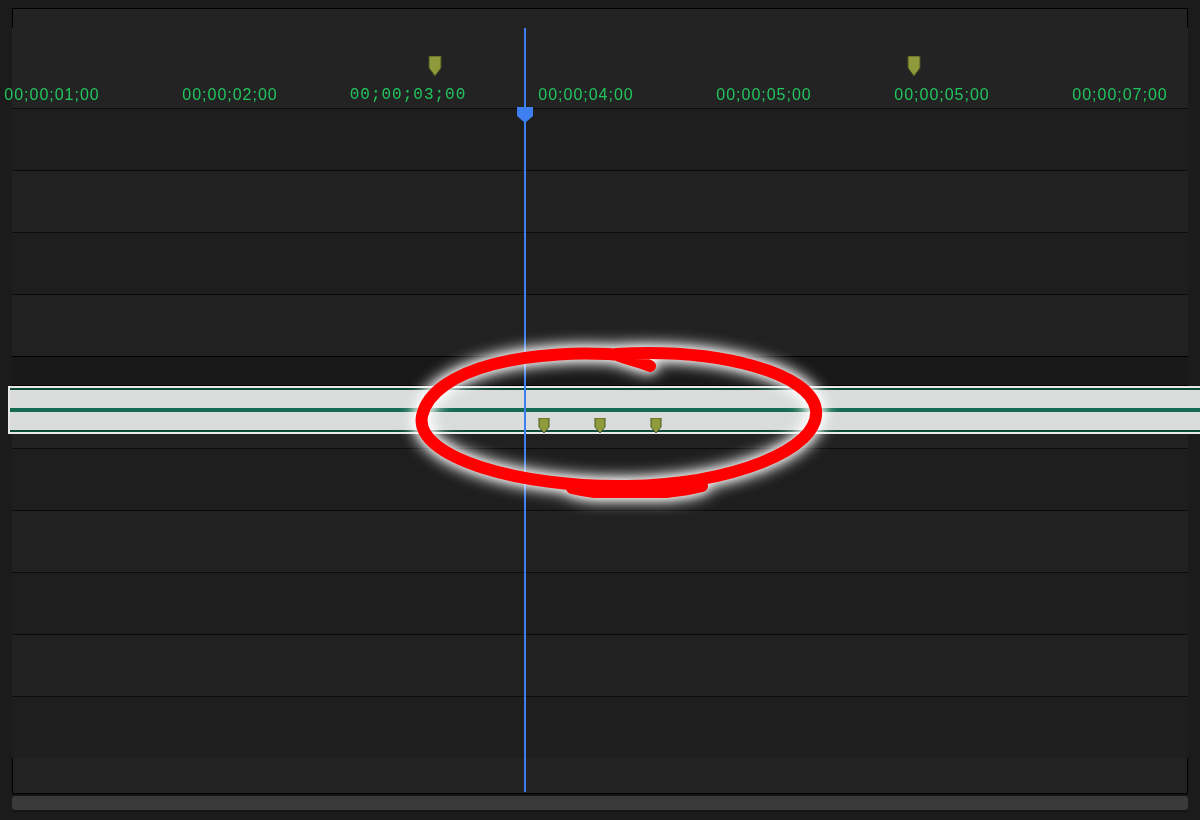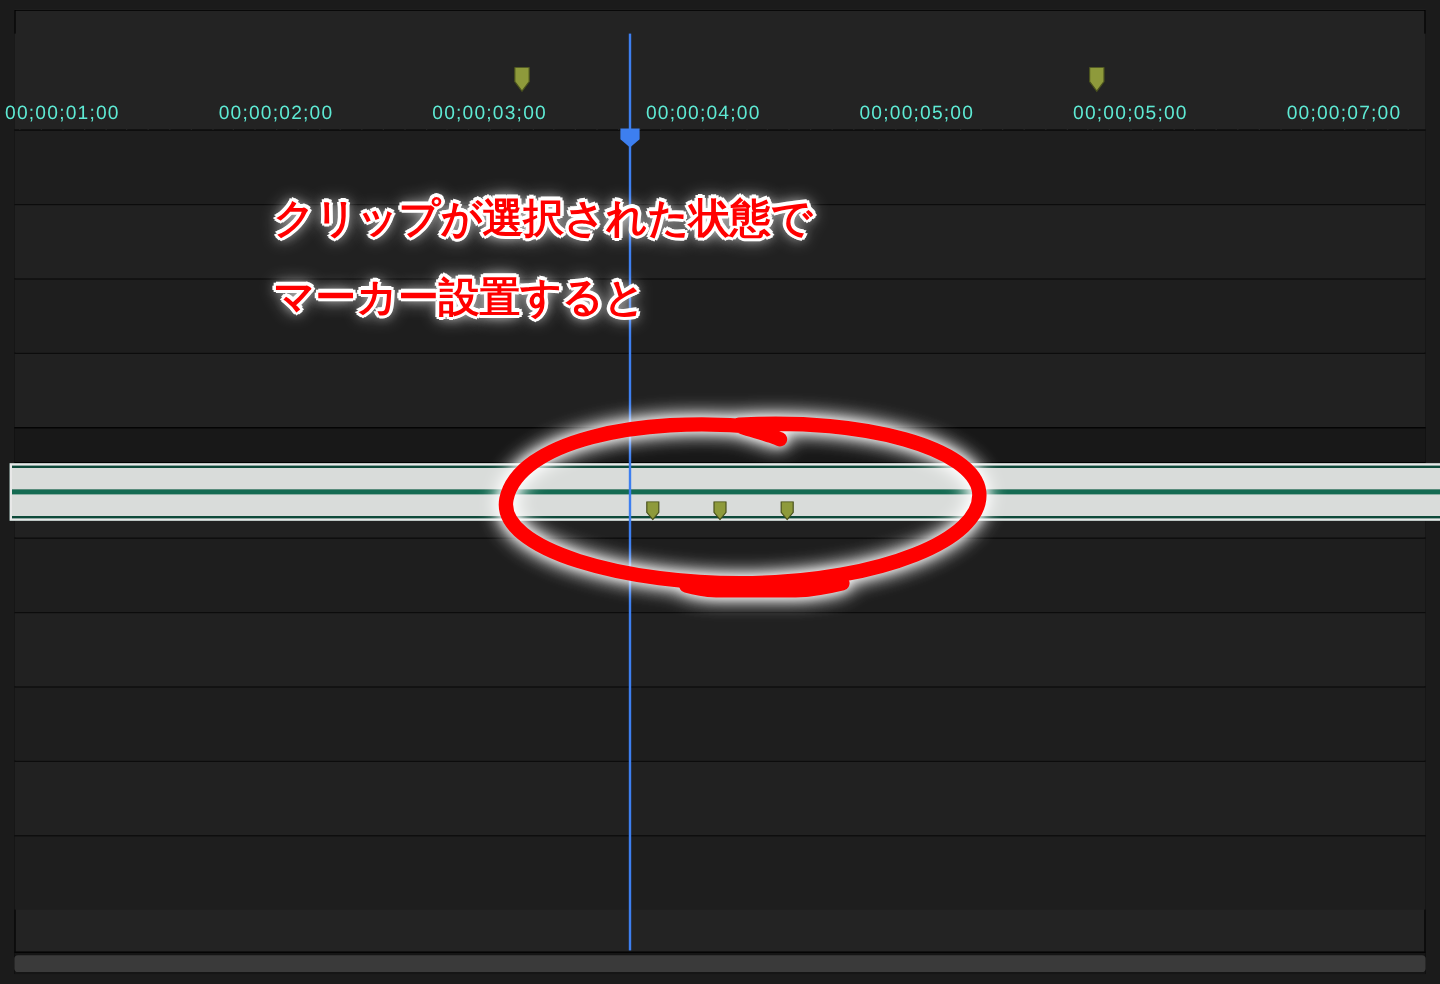--- a/index.html
+++ b/index.html
@@ -3,21 +3,21 @@
 <meta charset="utf-8">
 <style>
   html,body{margin:0;padding:0;width:1200px;height:820px;background:#1b1b1b;overflow:hidden;font-family:"Hiragino Kaku Gothic Pro","Yu Gothic",Meiryo,sans-serif}
   .panel{position:absolute;left:0;top:0;width:1200px;height:820px;background:#1b1b1b}
   .inner{position:absolute;left:12px;top:8px;width:1176px;height:804px;background:#232323;box-shadow:inset 0 0 0 1px #000}
   
   .ruler{position:absolute;left:0;top:20px;width:100%;height:80px;background:#232323;border-bottom:1px solid #000}
   .marker-lane{position:absolute;left:0;top:0;width:100%;height:50px}
   .seq-marker{position:absolute;top:28px;width:16px;height:22px}
   .seq-marker svg{width:16px;height:22px;display:block}
-  .tc-label{position:absolute;top:58px;color:#5eead4;font-size:16px;letter-spacing:1px;font-family:Arial,Helvetica,sans-serif;white-space:nowrap;transform:translateX(-50%)}
+  .tc-label{position:absolute;top:58px;color:#22c55e;font-size:16px;letter-spacing:1px;font-family:Arial,Helvetica,sans-serif;white-space:nowrap;transform:translateX(-50%)}
   .ticks{position:absolute;left:0;top:80px;width:100%;height:18px}
   .tick{position:absolute;top:0;width:1px;background:#8a8a8a}
   .tick.major{height:14px}
   .tick.minor{height:6px}
   
   .tracks{position:absolute;left:0;top:100px;width:100%;bottom:20px}
   .track-row{position:absolute;left:0;width:100%;border-top:1px solid #0c0c0c;box-sizing:border-box}
   .v1{top:0;height:62px;background:#1e1e1e}
   .v2{top:62px;height:62px;background:#212121}
   .v3{top:124px;height:62px;background:#1e1e1e}
@@ -71,21 +71,21 @@
           </div>
           <div class="seq-marker" style="left: 894px;">
             <svg viewBox="0 0 16 22">
               <path d="M2 0 H14 V12 L8 20 L2 12 Z" fill="#8e9a3b" stroke="#4a521e" stroke-width="1"></path>
             </svg>
           </div>
         </div>
       <div id="tc-labels">
           <div class="tc-label" style="left: 40px;">00;00;01;00</div>
           <div class="tc-label" style="left: 218px;">00;00;02;00</div>
-          <div class="tc-label" style="left: 396px;">00;00;03;00</div>
+          <div class="tc-label" style="left: 396px; font-family: Liberation Mono, monospace;">00;00;03;00</div>
           <div class="tc-label" style="left: 574px;">00;00;04;00</div>
           <div class="tc-label" style="left: 752px;">00;00;05;00</div>
           <div class="tc-label" style="left: 930px;">00;00;05;00</div>
           <div class="tc-label" style="left: 1108px;">00;00;07;00</div>
         </div>
       <div class="ticks" id="ticks">
           <div class="tick major" style="left: 40px;"></div>
           <div class="tick minor" style="left: 57.8px;"></div>
           <div class="tick minor" style="left: 75.6px;"></div>
           <div class="tick minor" style="left: 93.4px;"></div>
@@ -196,22 +196,20 @@
         <svg viewBox="0 0 18 18">
             <path d="M1 1 H17 V10 L9 17 L1 10 Z" fill="#3d7ff0"></path>
           </svg>
       </div>
     </div>
 
     <div class="hscroll">
       <div class="hscroll-thumb"></div>
     </div>
 
-    <div class="anno anno1">クリップが選択された状態で</div>
-    <div class="anno anno2">マーカー設置すると</div>
 
     <div class="circle">
       <svg viewBox="0 0 430 160">
         <path d="M 230 18
                  C 130 8, 30 30, 20 78
                  C 12 120, 120 150, 225 148
                  C 330 146, 418 112, 414 72
                  C 410 36, 320 10, 214 16
                  C 210 17, 240 24, 248 28" fill="none" stroke="#ff0000" stroke-width="12" stroke-linecap="round" stroke-linejoin="round"></path>
         <path d="M 170 150 C 200 158, 260 158, 300 148" fill="none" stroke="#ff0000" stroke-width="12" stroke-linecap="round"></path>

